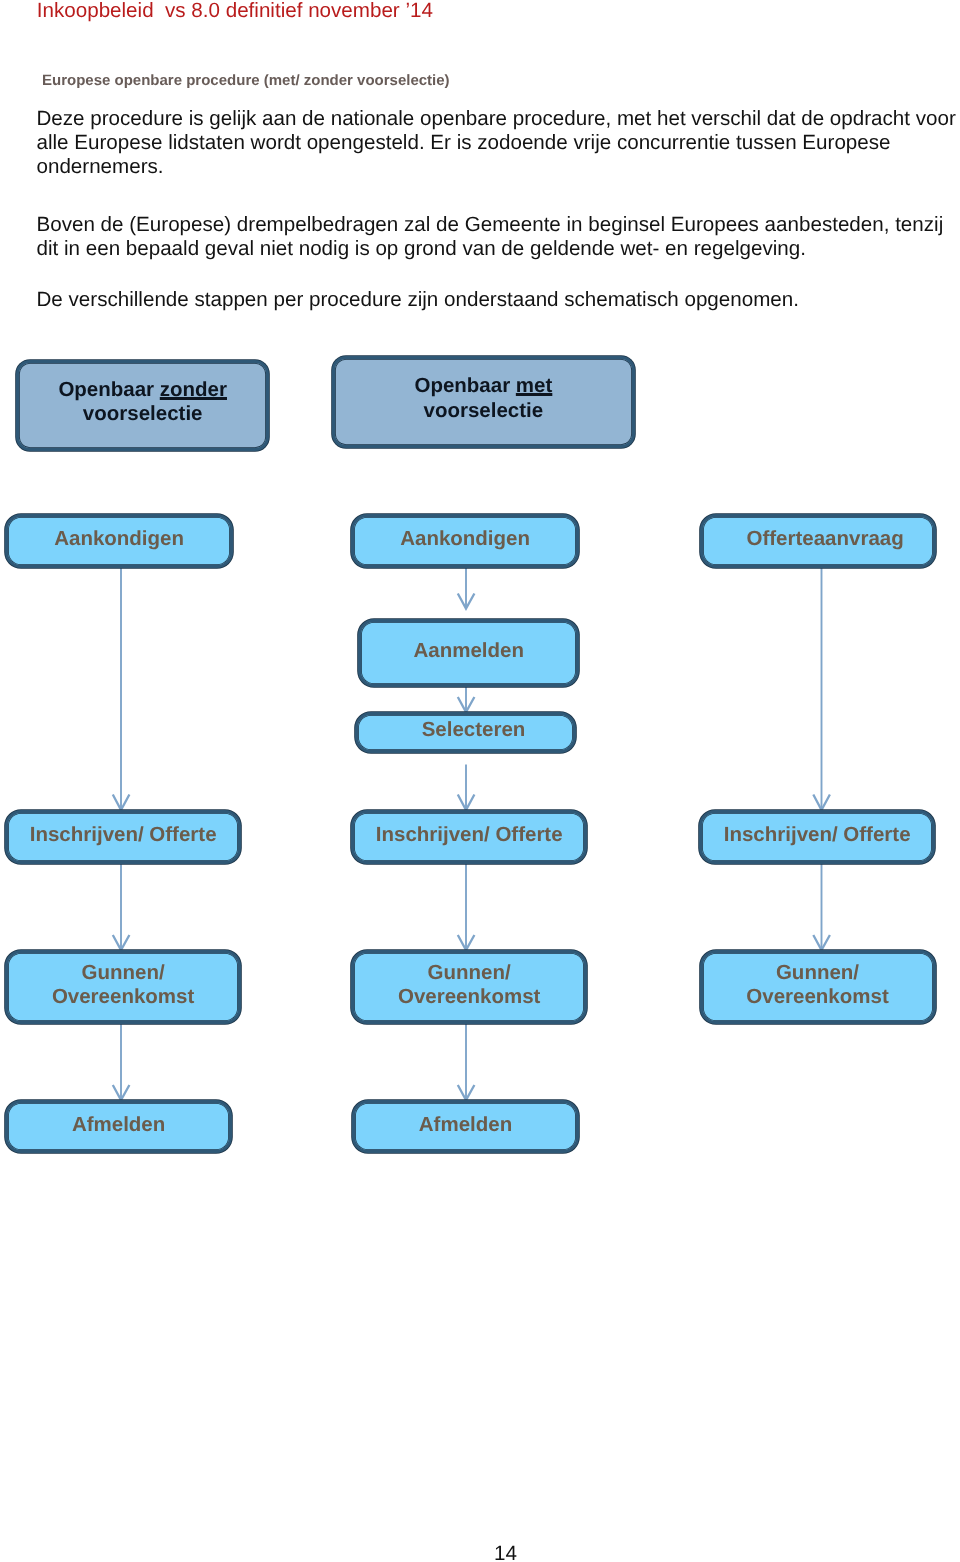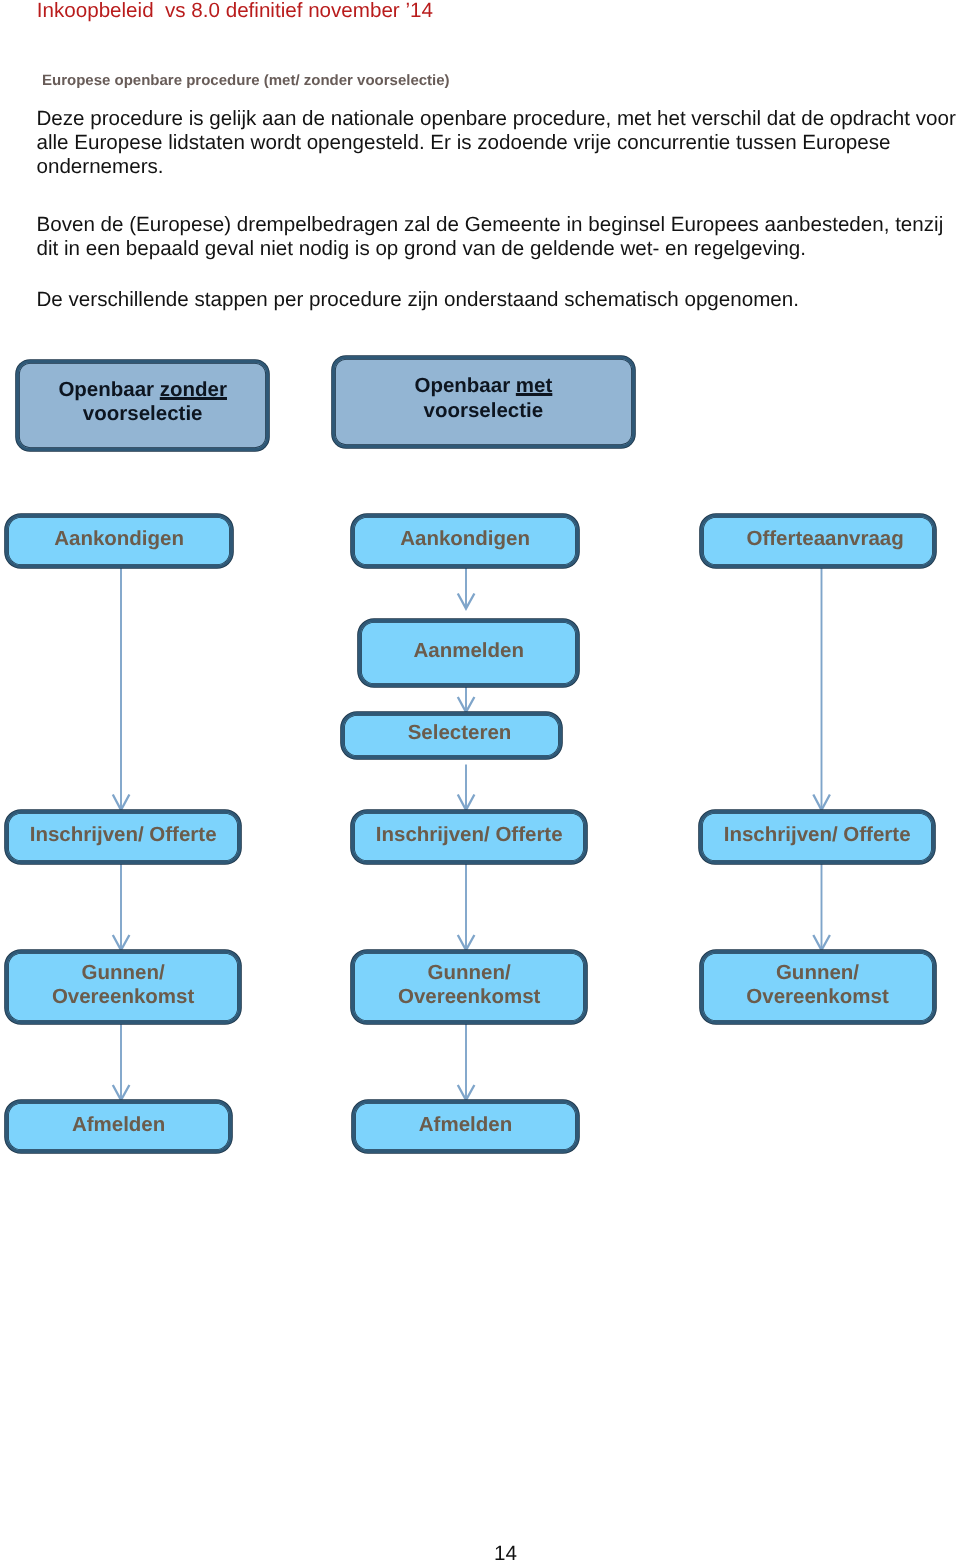--- a/index.html
+++ b/index.html
@@ -125,21 +125,21 @@
 
   <div class="box blue" style="left:331.9px; top:356px; width:303px; height:91.5px;">
     <span><span>Openbaar </span><u>met</u><br><span>voorselectie</span></span>
   </div>
   <div class="box beige" style="left:351.0px; top:513.6px; width:228.2px; height:54.4px;">
       <span>Aankondigen</span>
     </div>
   <div class="box beige" style="left:358.2px; top:607.7px; width:221.0px; height:68px;margin-top:11px;">
       <span>Aanmelden</span>
     </div>
-  <div class="box beige" style="left:341px; top:711.5px; width:221.0px; height:47px;padding-left:16px;">
+  <div class="box beige" style="left:355px; top:711.5px; width:221.0px; height:41px;padding-left:16px;">
       <span>Selecteren</span>
     </div>
   <div class="box beige" style="left:351.0px; top:809.7px; width:236.4px; height:54.3px;">
       <span>Inschrijven/ Offerte</span>
     </div>
   <div class="box beige" style="left:351.0px; top:949.8px; width:236.4px; height:74.4px;">
       <span><span>Gunnen/</span><br><span>Overeenkomst</span></span>
     </div>
   <div class="box beige" style="left:351.8px; top:1099.6px; width:227.4px; height:53.9px;">
       <span>Afmelden</span>

